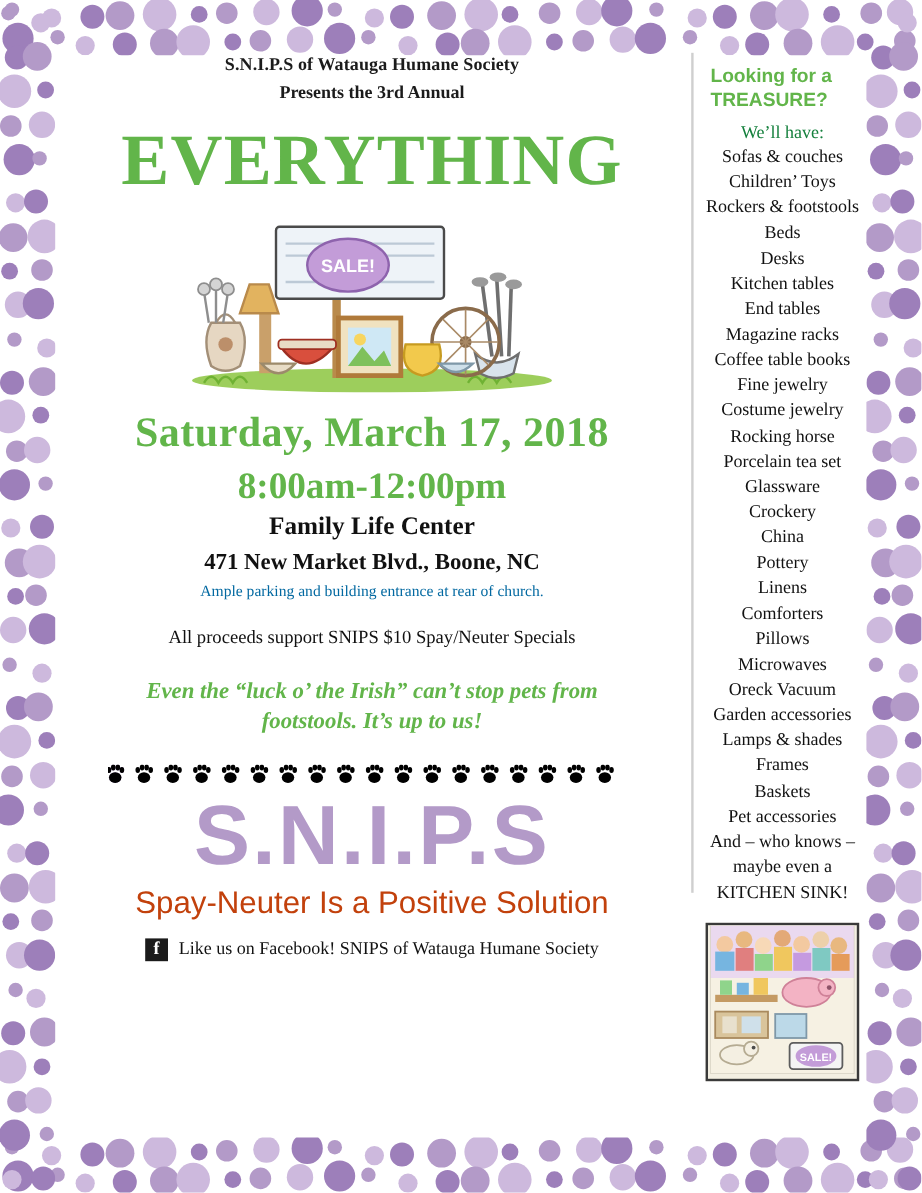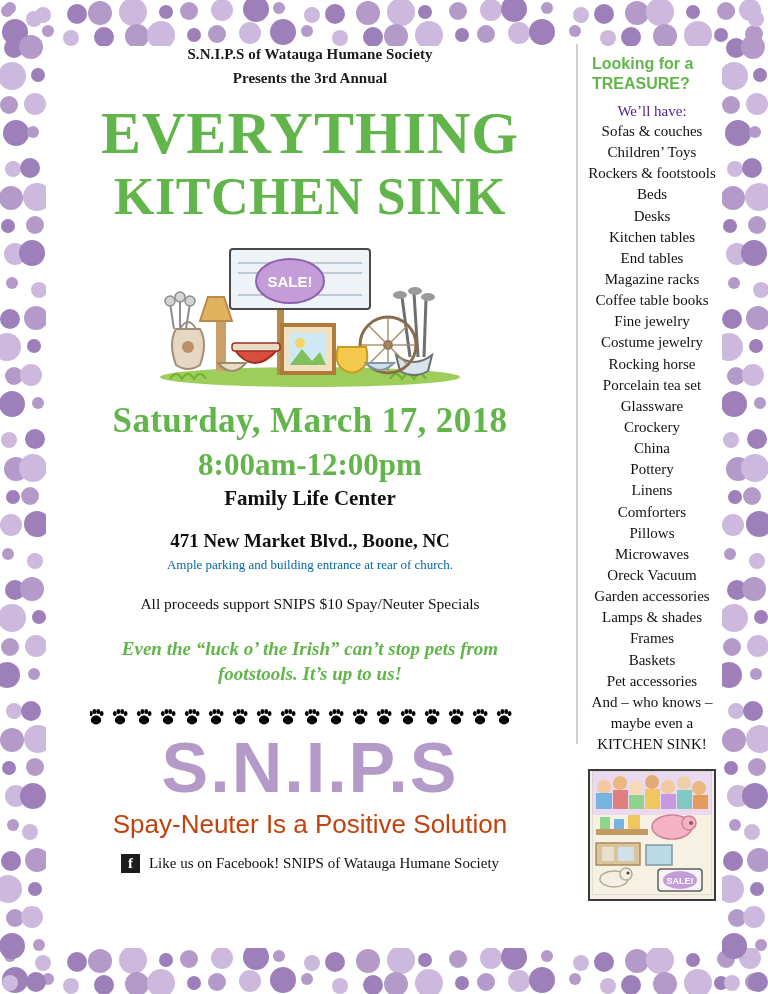--- a/index.html
+++ b/index.html
@@ -142,21 +142,21 @@
   .venue-2 {
     font-weight: bold;
     font-size: 21px;
     color: #111;
     margin-top: 3px;
   }
   .venue-3 {
     font-weight: bold;
     font-size: 19px;
     color: #111;
-    margin-top: 19px;
+    margin-top: 7px;
   }
   .venue-note {
     font-size: 13px;
     color: #0369a1;
     margin-top: 5px;
   }
 
   
   .proceeds {
     font-size: 15.5px;
@@ -230,21 +230,21 @@
     font-family: "Liberation Sans", sans-serif;
     font-weight: bold;
     color: #62b54a;
     font-size: 16px;
     line-height: 1.25;
     text-align: left;
     margin-left: 4px;
   }
   .treasure-intro {
     font-size: 15px;
-    color: #4c1d95;
+    color: #15803d;
     margin-top: 9px;
   }
   .treasure-list {
     list-style: none;
     margin: 1px 0 0 0;
     padding: 0;
   }
   .treasure-list li {
     font-size: 15px;
     color: #111;
@@ -511,21 +511,20 @@
     </div>
 
   <div class="content">
 
     <div class="left-col">
 
       <div class="presenter-line1">S.N.I.P.S of Watauga Humane Society</div>
       <div class="presenter-line2">Presents the 3rd Annual</div>
 
       <div class="title-1">EVERYTHING</div>
-      <div class="title-3">KITCHEN SINK</div>
 
       <div class="illustration">
         <svg class="ill-svg" width="360" height="150" viewBox="0 0 360 150" xmlns="http://www.w3.org/2000/svg">
 
           <ellipse cx="180" cy="140" rx="150" ry="10" fill="#8cc63f" opacity="0.85"></ellipse>
           <path d="M40 142 q6-10 12 0 q6-10 12 0 q6-10 12 0" stroke="#6fb233" fill="none" stroke-width="2"></path>
           <path d="M260 142 q6-10 12 0 q6-10 12 0 q6-10 12 0" stroke="#6fb233" fill="none" stroke-width="2"></path>
 
           <rect x="147" y="38" width="7" height="100" fill="#b98a4b"></rect>
           <rect x="100" y="12" width="140" height="60" rx="3" fill="#eef3f8" stroke="#4a4a4a" stroke-width="2"></rect>

